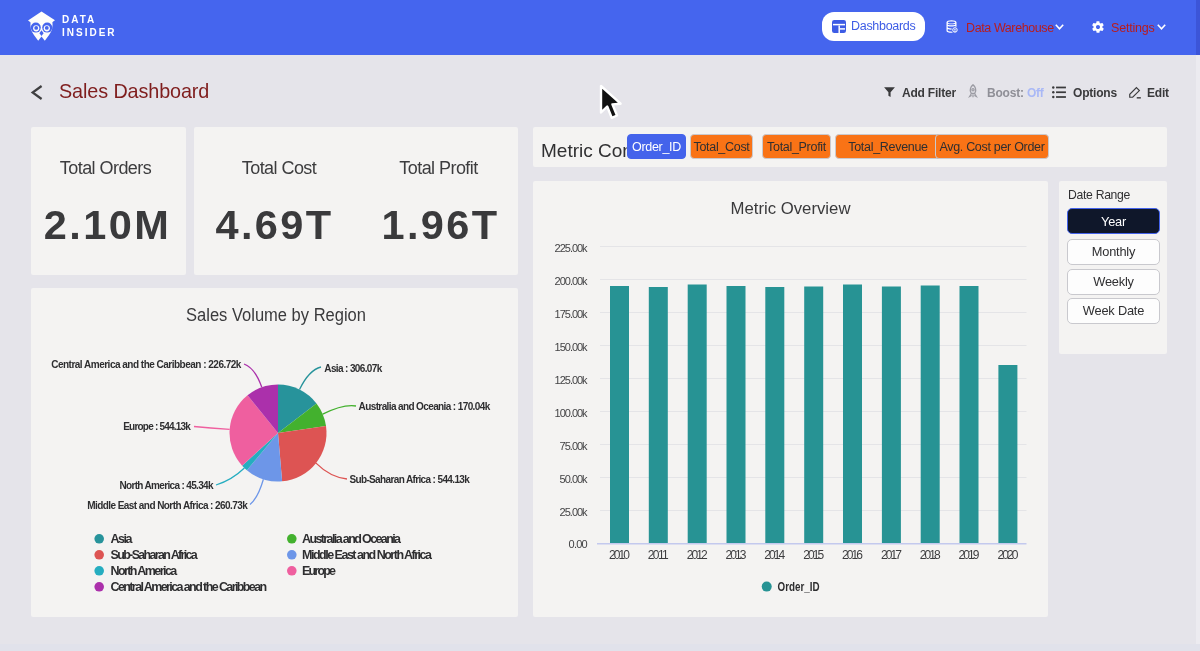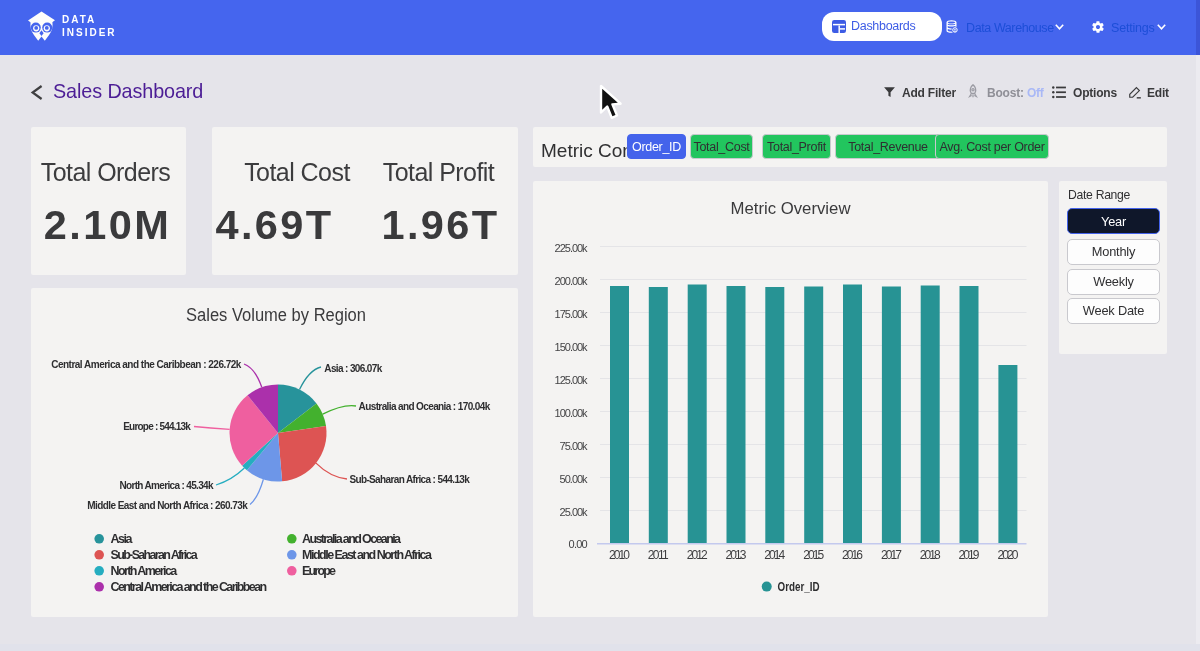--- a/index.html
+++ b/index.html
@@ -3,33 +3,33 @@
 <meta charset="utf-8">
 <style>
 * { margin:0; padding:0; box-sizing:border-box; }
 html,body { width:1200px; height:651px; overflow:hidden; }
 body { font-family:"Liberation Sans", sans-serif; background:#e5e4ea; position:relative; }
 .abs { position:absolute; }
 
 .nav { position:absolute; left:0; top:0; width:1200px; height:55px; background:#4565ee; }
 .navtxt, .logo-text, .dash-btn span { -webkit-font-smoothing:antialiased; }
 .logo-text { position:absolute; left:62px; top:13px; color:#fff; font-weight:bold; font-size:10px; letter-spacing:2px; line-height:13px; }
-.dash-btn { position:absolute; left:822px; top:12px; width:120px; height:28.5px; background:#fff; border-radius:12px; }
+.dash-btn { position:absolute; left:822px; top:12px; width:103px; height:28.5px; background:#fff; border-radius:12px; }
 .dash-btn span { position:absolute; left:29px; top:7px; color:#3d5ce5; font-size:12.5px; font-weight:500; letter-spacing:-0.3px; }
-.navtxt { position:absolute; color:#1d4ed8; font-size:12.5px; letter-spacing:-0.2px; top:20.5px; }
-
-.pagetitle { position:absolute; left:53px; top:80px; font-size:19.8px; color:#4c1d95; letter-spacing:-0.1px; }
+.navtxt { position:absolute; color:#b91c1c; font-size:12.5px; letter-spacing:-0.2px; top:20.5px; }
+
+.pagetitle { position:absolute; left:59px; top:80px; font-size:19.8px; color:#7f1d1d; letter-spacing:-0.1px; }
 .tool { position:absolute; top:86px; font-size:12px; font-weight:bold; color:#3a3a3c; letter-spacing:-0.2px; }
 
 .card { position:absolute; background:#f4f3f2; border-radius:2px; }
-.kpi-title { position:absolute; width:100%; text-align:center; top:31px; font-size:25px; font-weight:500; color:#3c3c3e; letter-spacing:-0.55px; margin-left:-3px; }
+.kpi-title { position:absolute; width:100%; text-align:center; top:31px; font-size:18px; font-weight:500; color:#3c3c3e; letter-spacing:-0.55px; margin-left:-3px; }
 .kpi-value { position:absolute; text-align:center; top:204px; font-size:41.5px; font-weight:bold; color:#3a3a3c; letter-spacing:2.4px; line-height:1;}
 
 .mc-label { position:absolute; left:541px; top:140px; font-size:19px; color:#303032; }
-.mbtn { position:absolute; top:134px; height:25px; border:1px solid #c9c9ce; border-radius:4px; background:#22c55e; color:#2f2f31; font-size:12.5px; letter-spacing:-0.3px; display:flex; align-items:center; justify-content:center; white-space:nowrap; }
+.mbtn { position:absolute; top:134px; height:25px; border:1px solid #c9c9ce; border-radius:4px; background:#f97316; color:#2f2f31; font-size:12.5px; letter-spacing:-0.3px; display:flex; align-items:center; justify-content:center; white-space:nowrap; }
 .mbtn.sel { background:#4463eb; border-color:#4463eb; color:#fff; }
 
 .dr-label { position:absolute; left:1068px; top:188px; font-size:12.2px; color:#303032; letter-spacing:-0.3px; }
 .dbtn { position:absolute; left:1067px; width:93px; height:26px; border:1px solid #c9c9ce; border-radius:5px; background:#fdfdfd; color:#2f2f31; font-size:12.8px; letter-spacing:-0.2px; display:flex; align-items:center; justify-content:center; }
 .dbtn.sel { background:#0f172a; border-color:#4463eb; color:#fff; }
 </style>
 </head>
 <body>
 
 <div class="nav"></div>
@@ -109,21 +109,21 @@
 <svg class="abs" style="left:1128px;top:85px" width="14" height="14" viewBox="0 0 24 24" fill="none" stroke="#3a3a3c" stroke-width="2">
     <path d="M14.5 4.5l5 5L8 21H3v-5z"></path>
     <path d="M15 22h7" stroke-width="2.4"></path>
   </svg>
 <div class="tool" style="left:1147px;text-align:right;">Edit</div>
 
 <div class="card" style="left:31px;top:127px;width:155px;height:148px;">
   <div class="kpi-title">Total Orders</div>
 </div>
 <div class="kpi-value" style="left:30px;width:155px;">2.10M</div>
-<div class="card" style="left:212px;top:127px;width:176px;height:148px;">
+<div class="card" style="left:194px;top:127px;width:176px;height:148px;">
   <div class="kpi-title">Total Cost</div>
 </div>
 <div class="kpi-value" style="left:197px;width:155px;">4.69T</div>
 <div class="card" style="left:365px;top:127px;width:153px;height:148px;">
   <div class="kpi-title">Total Profit</div>
 </div>
 <div class="kpi-value" style="left:364px;width:153px;">1.96T</div>
 
 <div class="card" style="left:533px;top:127px;width:634px;height:40px;"></div>
 <div class="mc-label">Metric Control</div>

